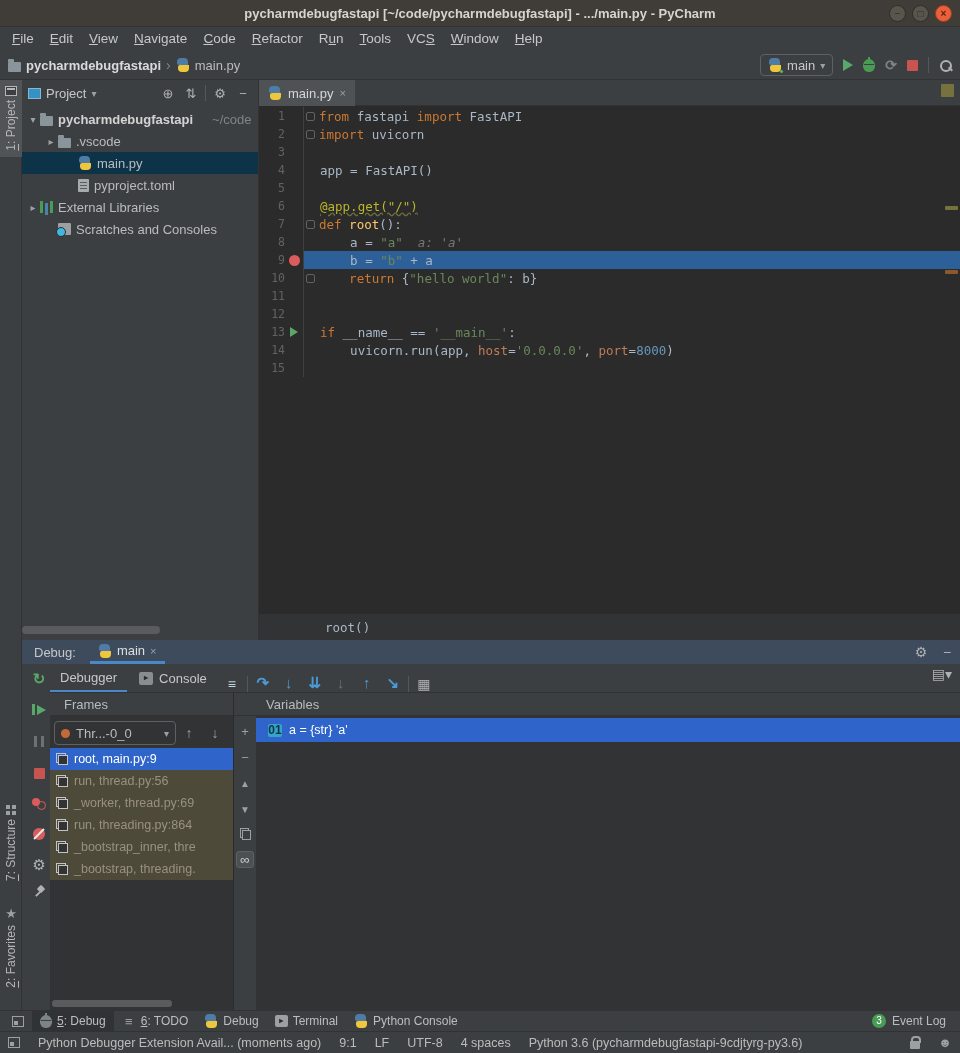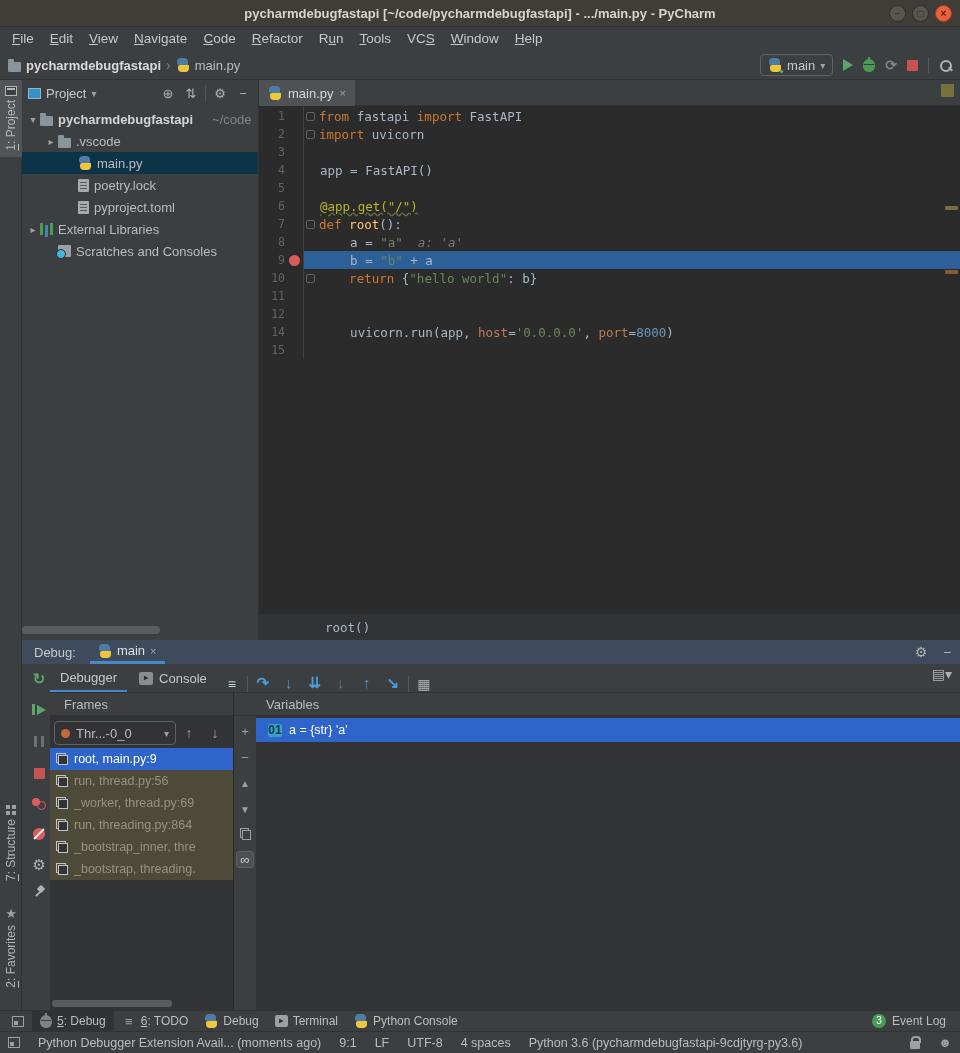--- a/index.html
+++ b/index.html
@@ -293,25 +293,20 @@
         <span class="lbl">.vscode</span>
       </div>
       <div class="tree-row selected" style="padding-left: 42px;">
         <span class="arrow"></span>
         <span class="ic ic-python"></span>
         <span class="lbl">main.py</span>
       </div>
       <div class="tree-row" style="padding-left: 42px;">
         <span class="arrow"></span>
         <span class="ic ic-file"></span>
-        <span class="lbl">poetry.lock</span>
-      </div>
-      <div class="tree-row" style="padding-left: 42px;">
-        <span class="arrow"></span>
-        <span class="ic ic-file"></span>
         <span class="lbl">pyproject.toml</span>
       </div>
       <div class="tree-row" style="padding-left: 4px;">
         <span class="arrow">▸</span>
         <span class="ic ic-library"></span>
         <span class="lbl">External Libraries</span>
       </div>
       <div class="tree-row" style="padding-left: 22px;">
         <span class="arrow"></span>
         <span class="ic ic-scratch"></span>
@@ -408,20 +403,29 @@
           <span class="mark"></span>
         </span>
         <span class="body"><span class="nofold"></span></span>
       </div>
       <div class="cline">
         <span class="gut">
           <span class="num">12</span>
           <span class="mark"></span>
         </span>
         <span class="body"><span class="nofold"></span></span>
+      </div>
+      <div class="cline">
+        <span class="gut">
+          <span class="num">13</span>
+          <span class="mark">
+            <span class="runarrow"></span>
+          </span>
+        </span>
+        <span class="body"><span class="nofold"></span><span class="s-kw">if </span><span class="s-pl">__name__ == </span><span class="s-str">'__main__'</span><span class="s-pl">:</span></span>
       </div>
       <div class="cline">
         <span class="gut">
           <span class="num">14</span>
           <span class="mark"></span>
         </span>
         <span class="body"><span class="nofold"></span><span class="s-pl">    uvicorn.run(app, </span><span class="s-param">host</span><span class="s-pl">=</span><span class="s-str">'0.0.0.0'</span><span class="s-pl">, </span><span class="s-param">port</span><span class="s-pl">=</span><span class="s-num">8000</span><span class="s-pl">)</span></span>
       </div>
       <div class="cline">
         <span class="gut">

